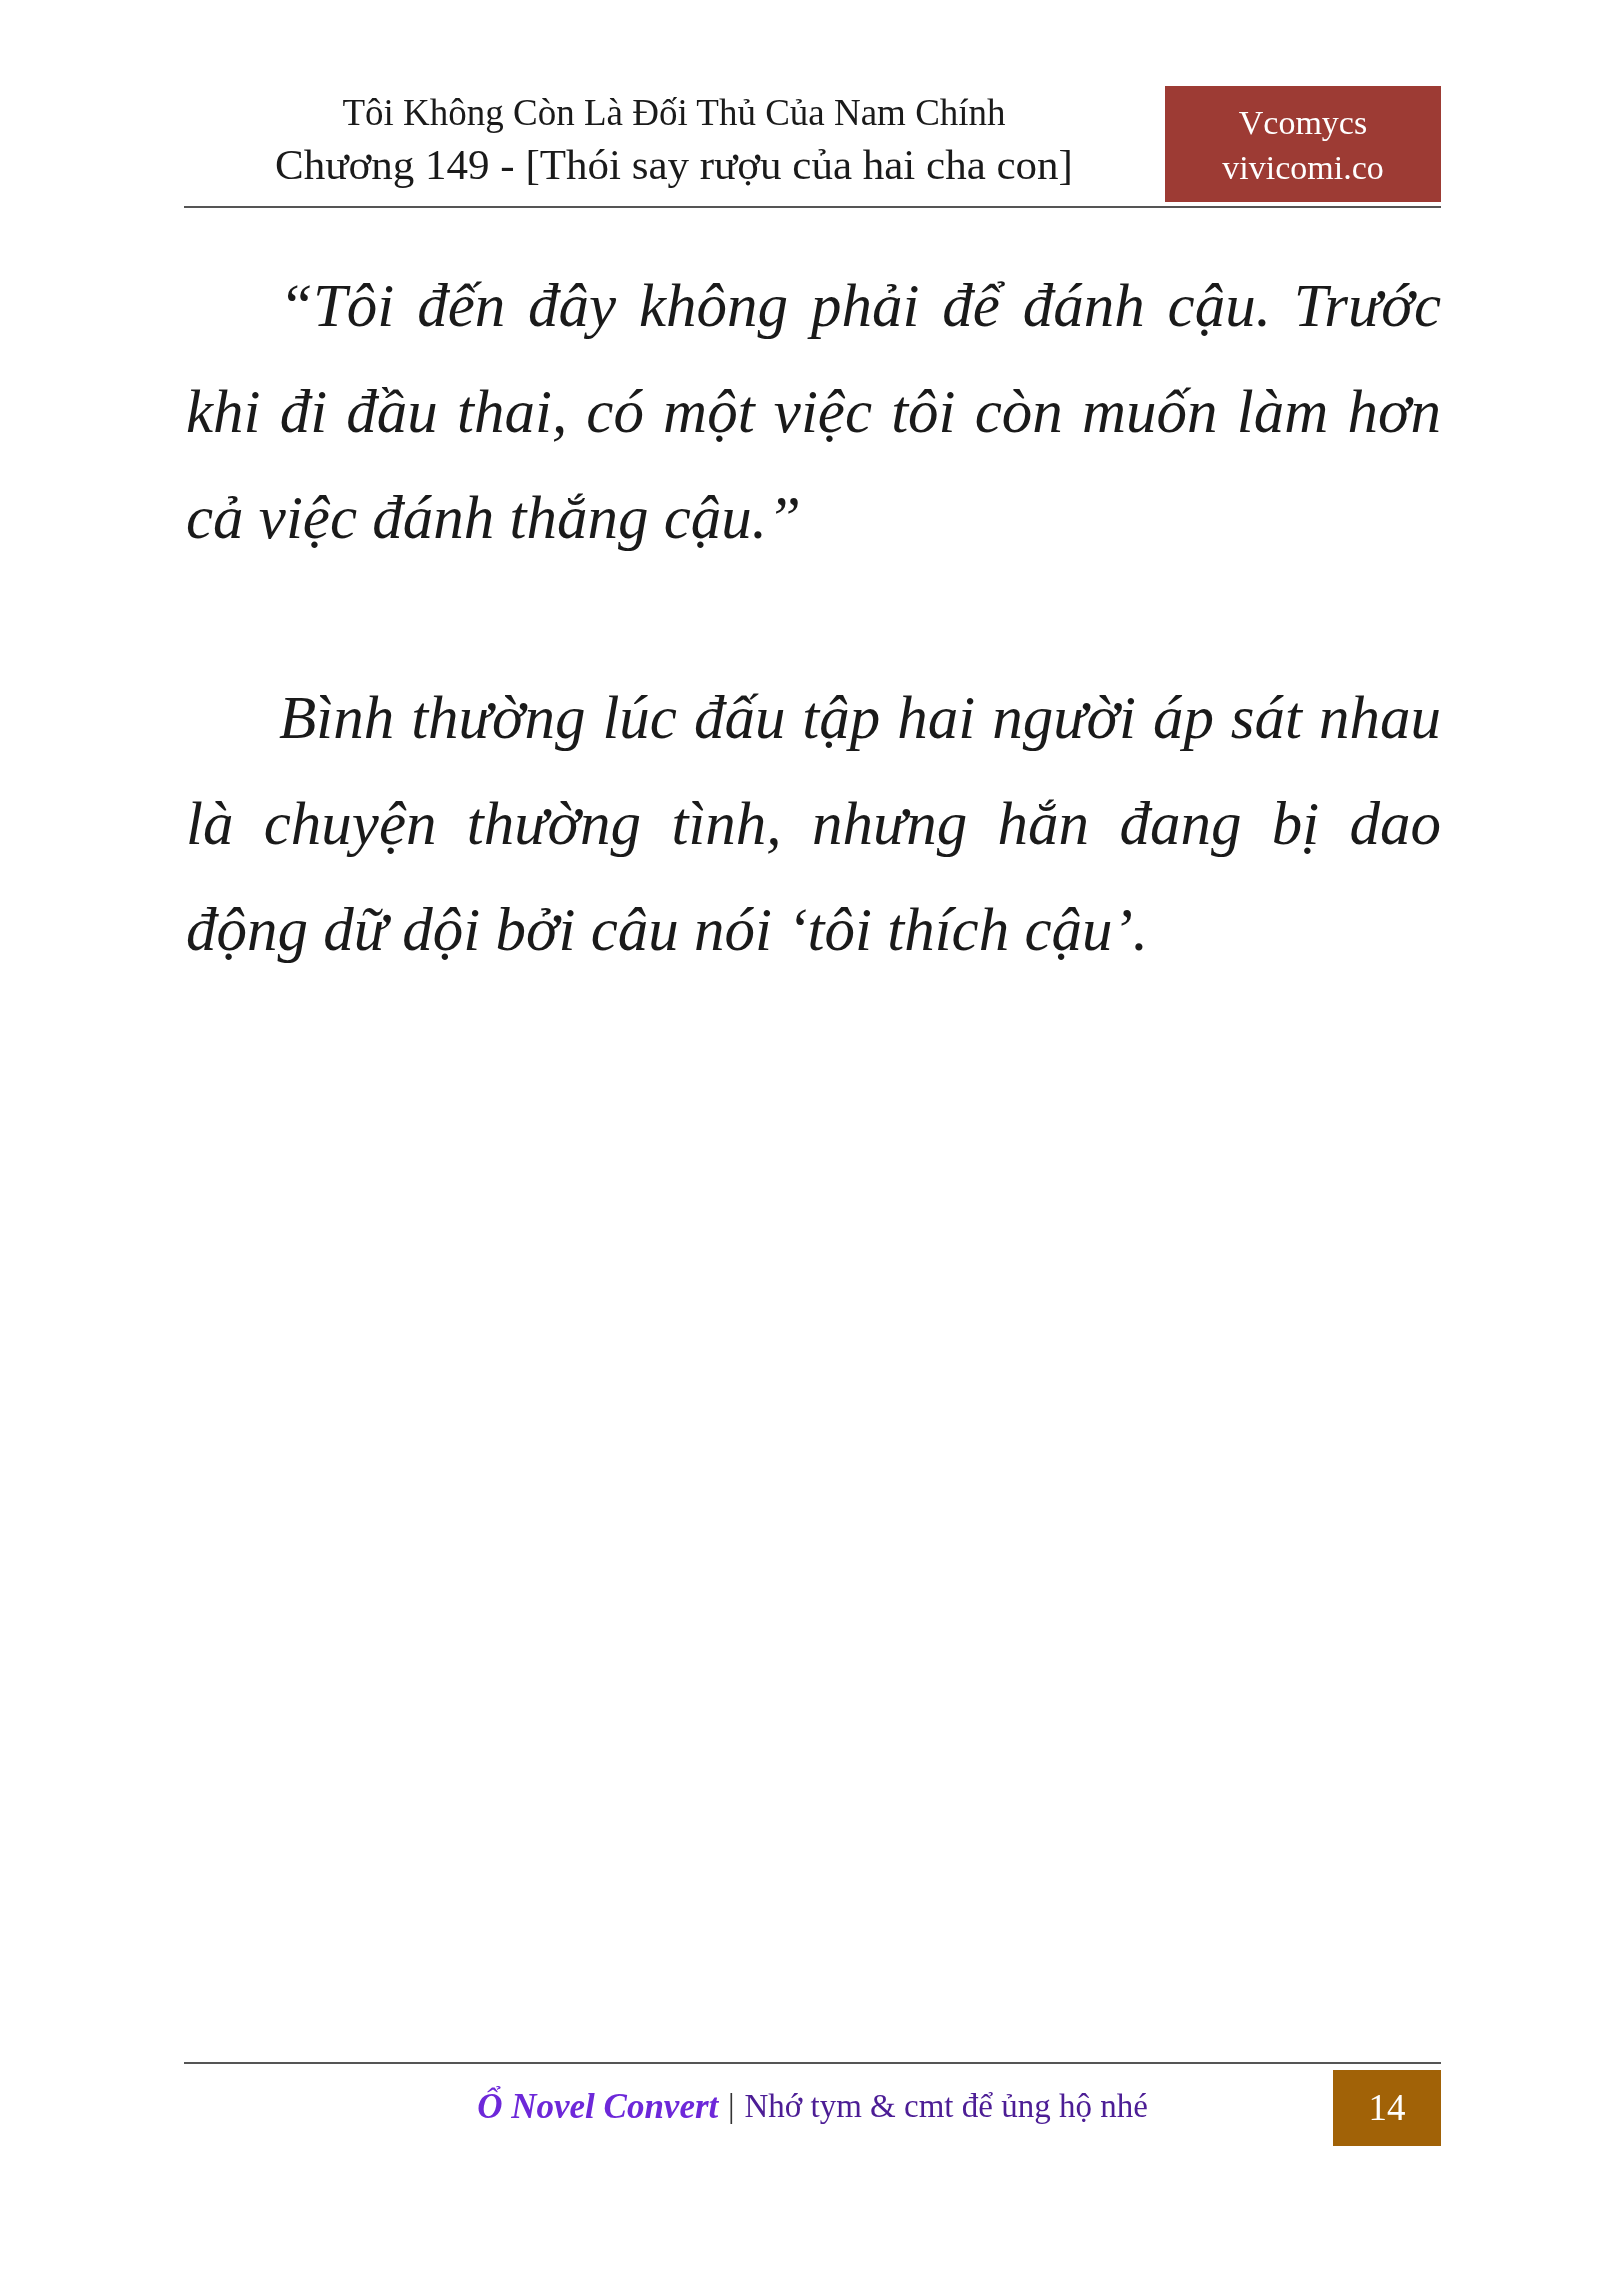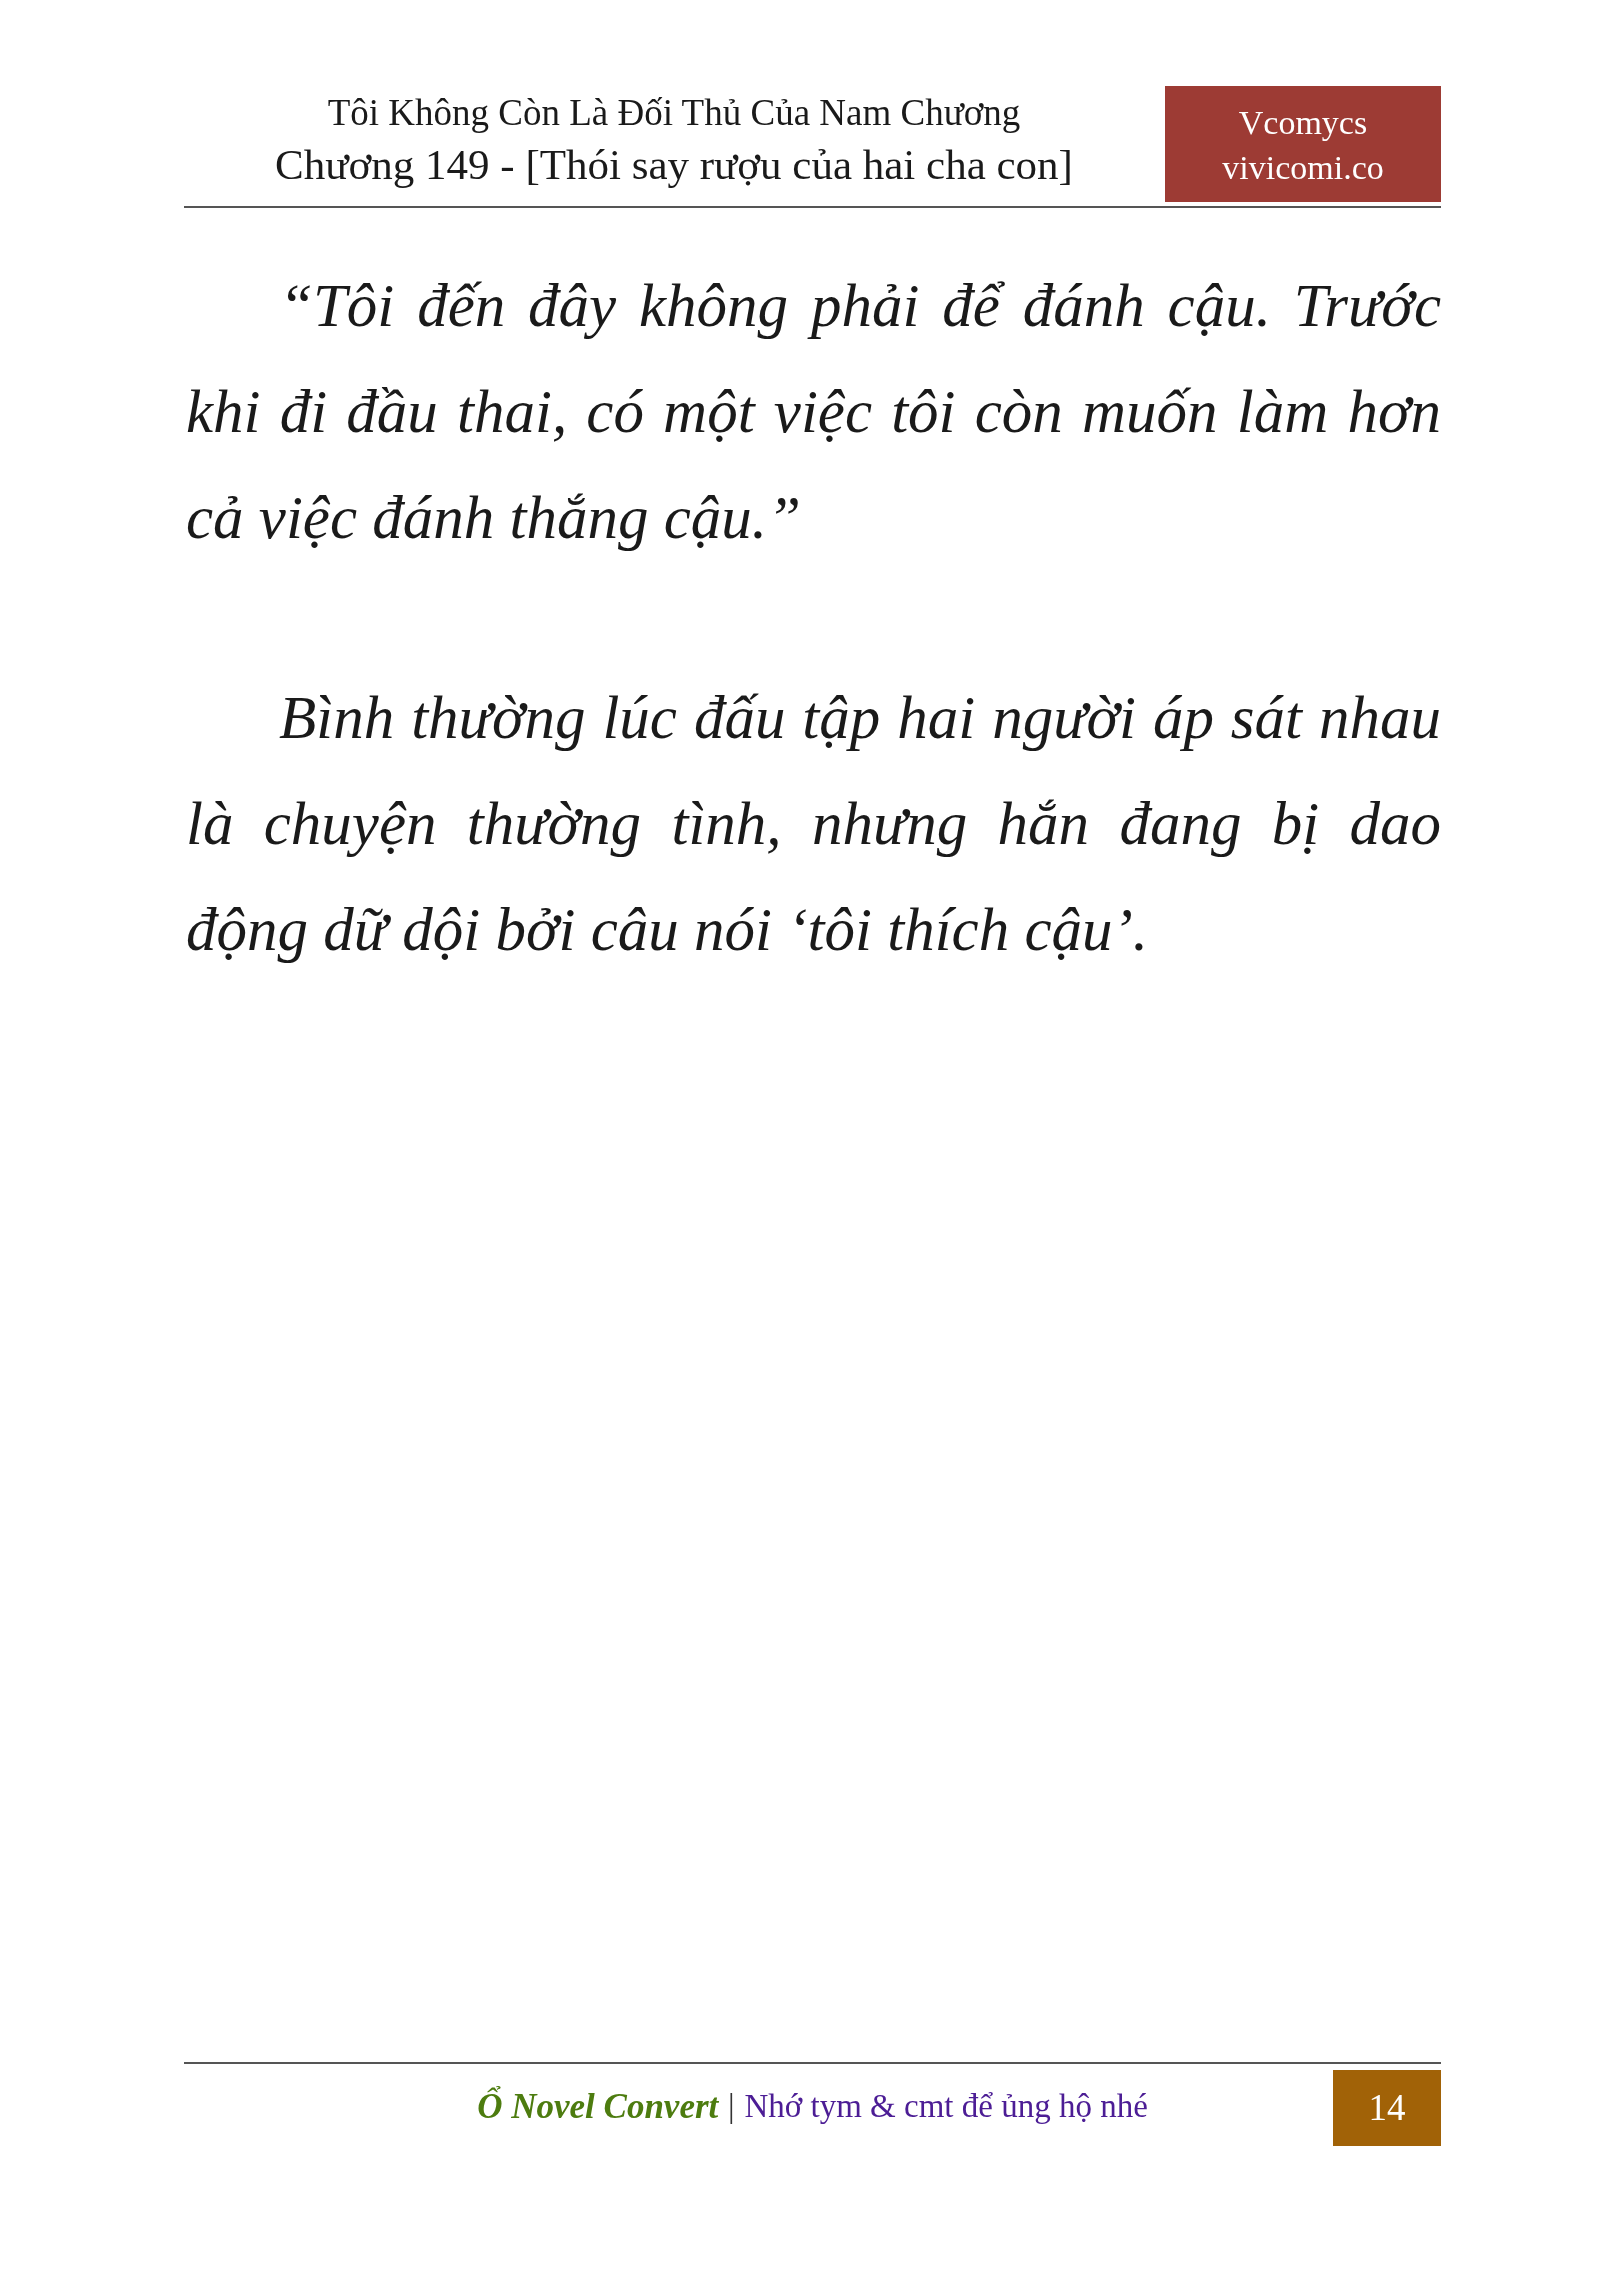--- a/index.html
+++ b/index.html
@@ -103,21 +103,21 @@
   .footer-inner {
     position: absolute;
     left: 0; top: 0;
     width: 1257px;
     height: 85px;
     display: flex;
     align-items: center;
     justify-content: center;
   }
   .footer-brand {
-    color: #4d7c0f;
+    color: #6d28d9;
     font-weight: bold;
     font-style: italic;
     font-size: 35px;
     white-space: nowrap;
   }
   .footer-sep {
     font-size: 33px;
     margin: 0 9.8px;
     color: #333;
   }
@@ -169,21 +169,21 @@
     height: 61px;
   }
 </style>
 </head>
 <body>
 
 <div class="page">
 
   <div class="header">
     <div class="header-titles">
-      <div class="header-title-main">Tôi Không Còn Là Đối Thủ Của Nam Chương</div>
+      <div class="header-title-main">Tôi Không Còn Là Đối Thủ Của Nam Chính</div>
       <div class="header-title-sub">Chương 149 - [Thói say rượu của hai cha con]</div>
     </div>
     <div class="header-badge">
       <div class="b1">Vcomycs</div>
       <div class="b2">vivicomi.co</div>
     </div>
   </div>
 
   <div class="content">
     <p class="para">“Tôi đến đây không phải để đánh cậu. Trước khi đi đầu thai, có một việc tôi còn muốn làm hơn cả việc đánh thắng cậu.”</p>

